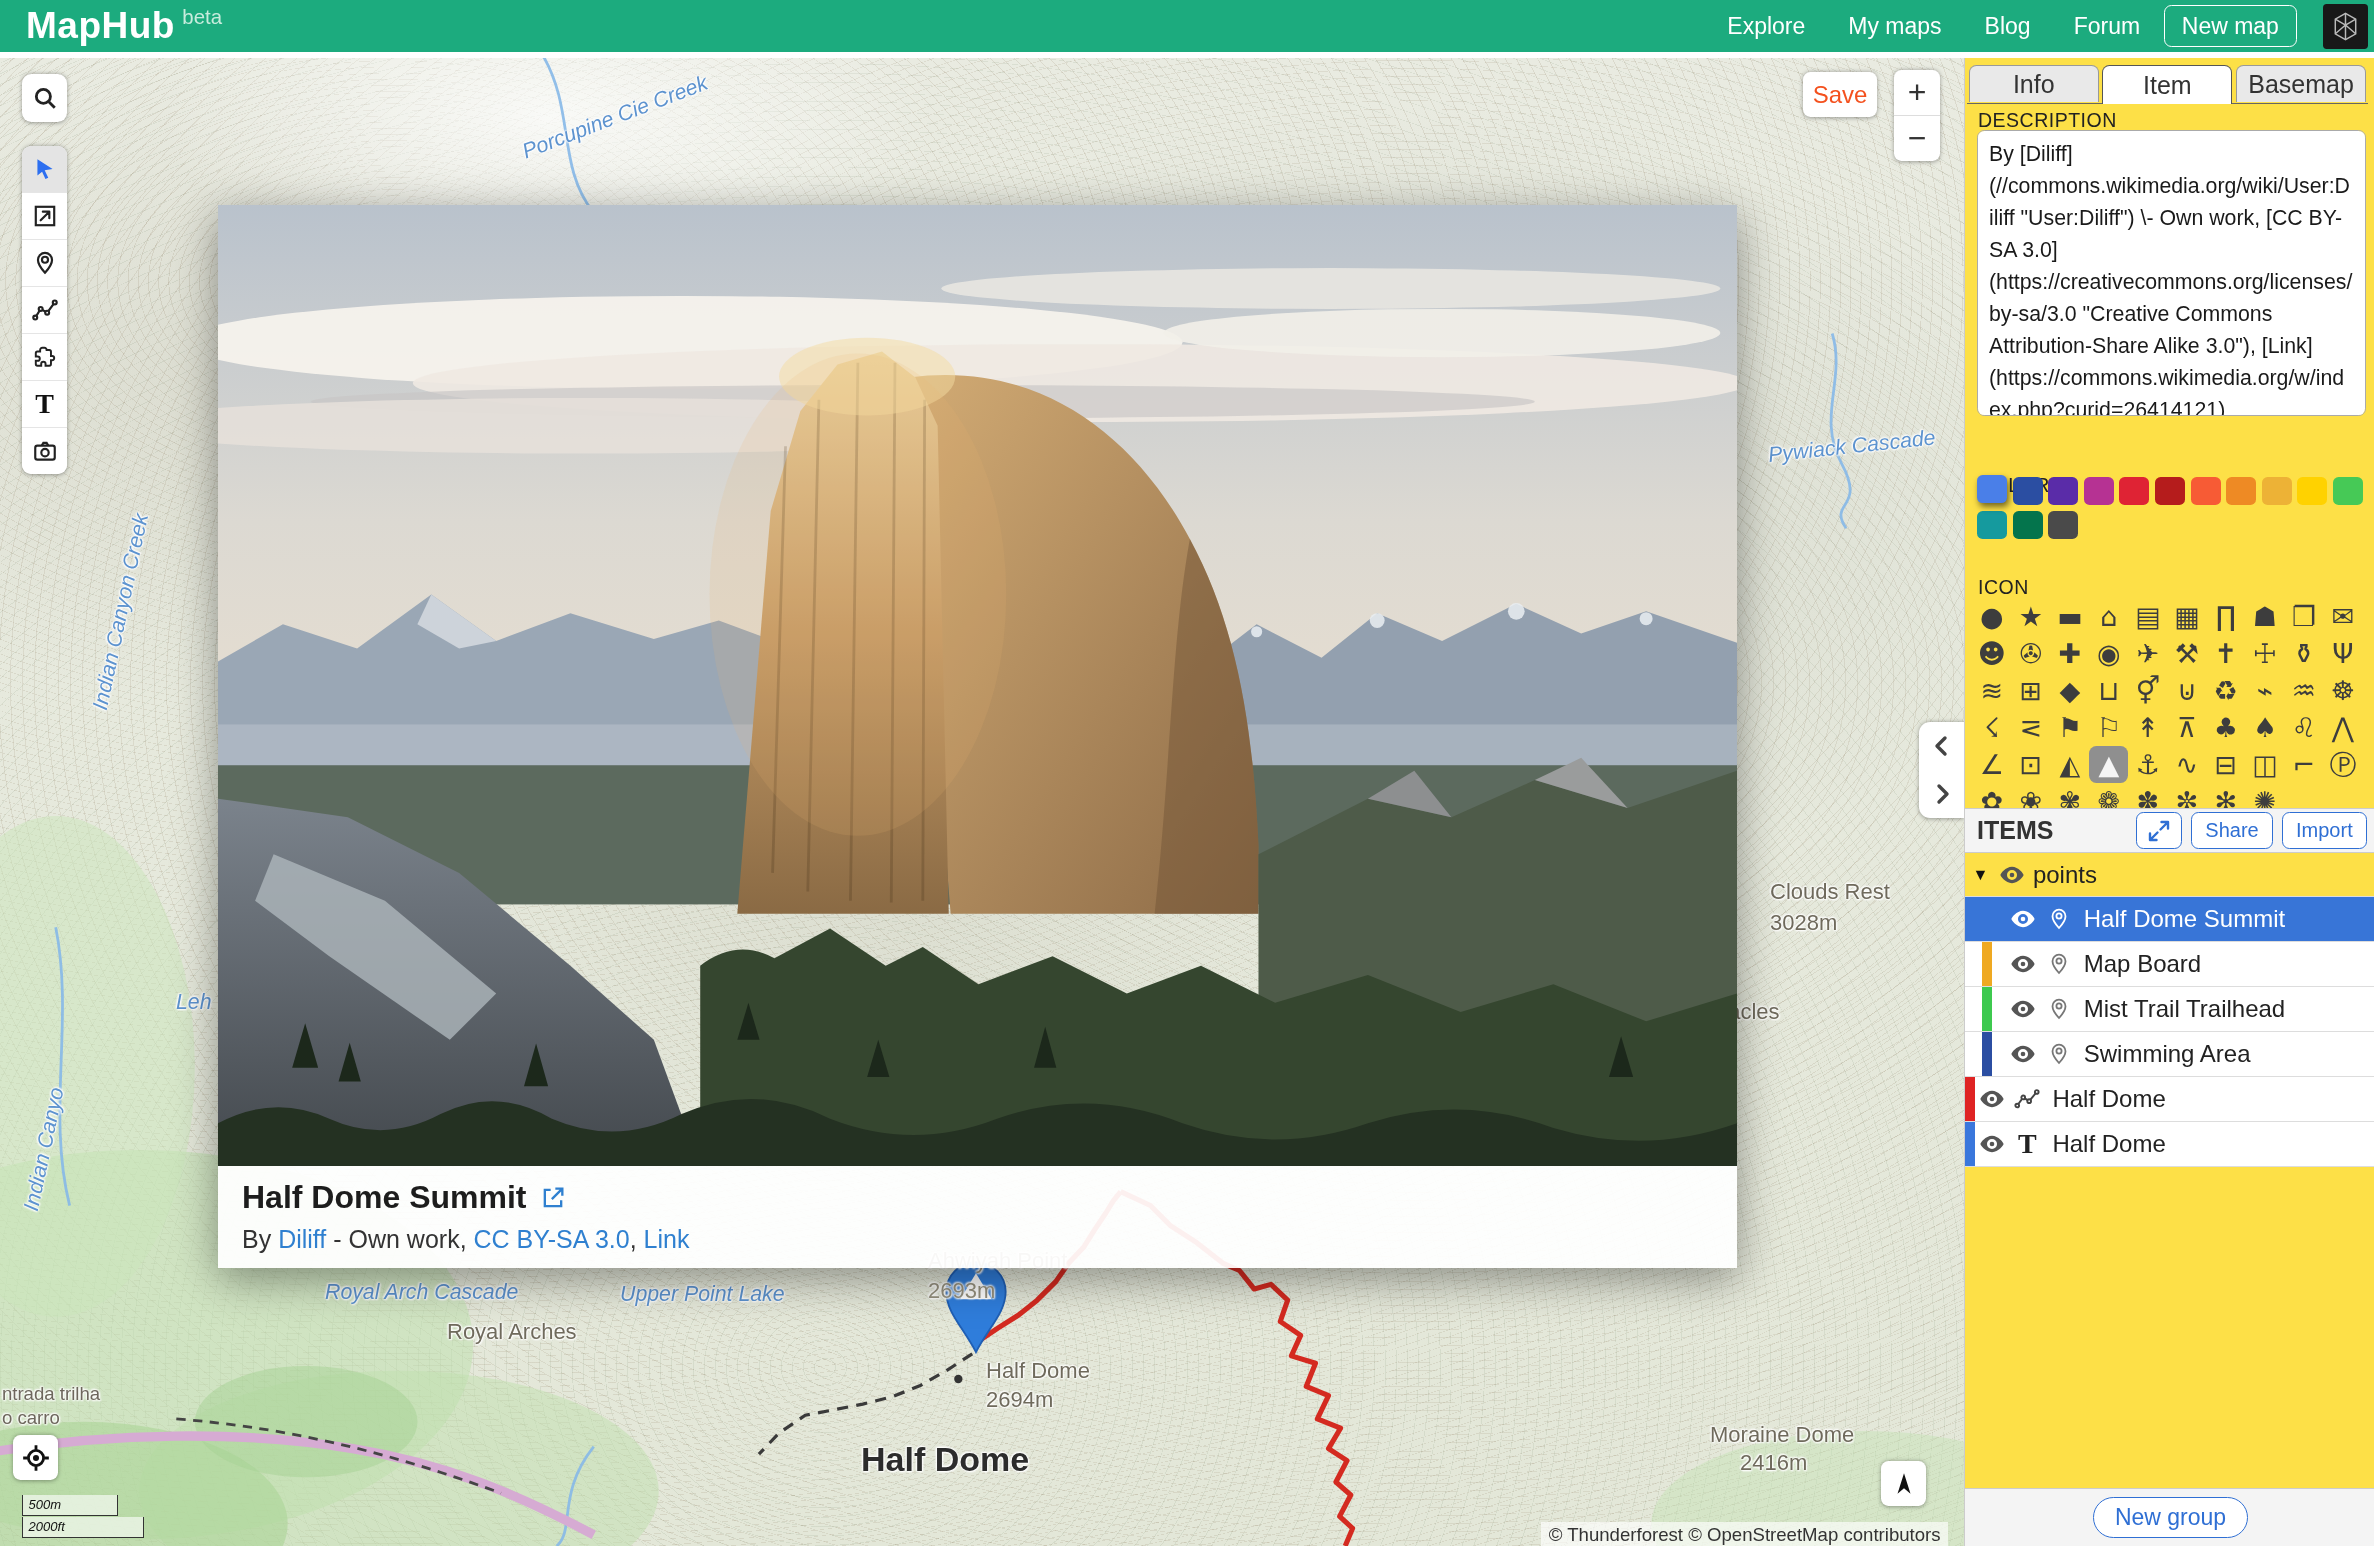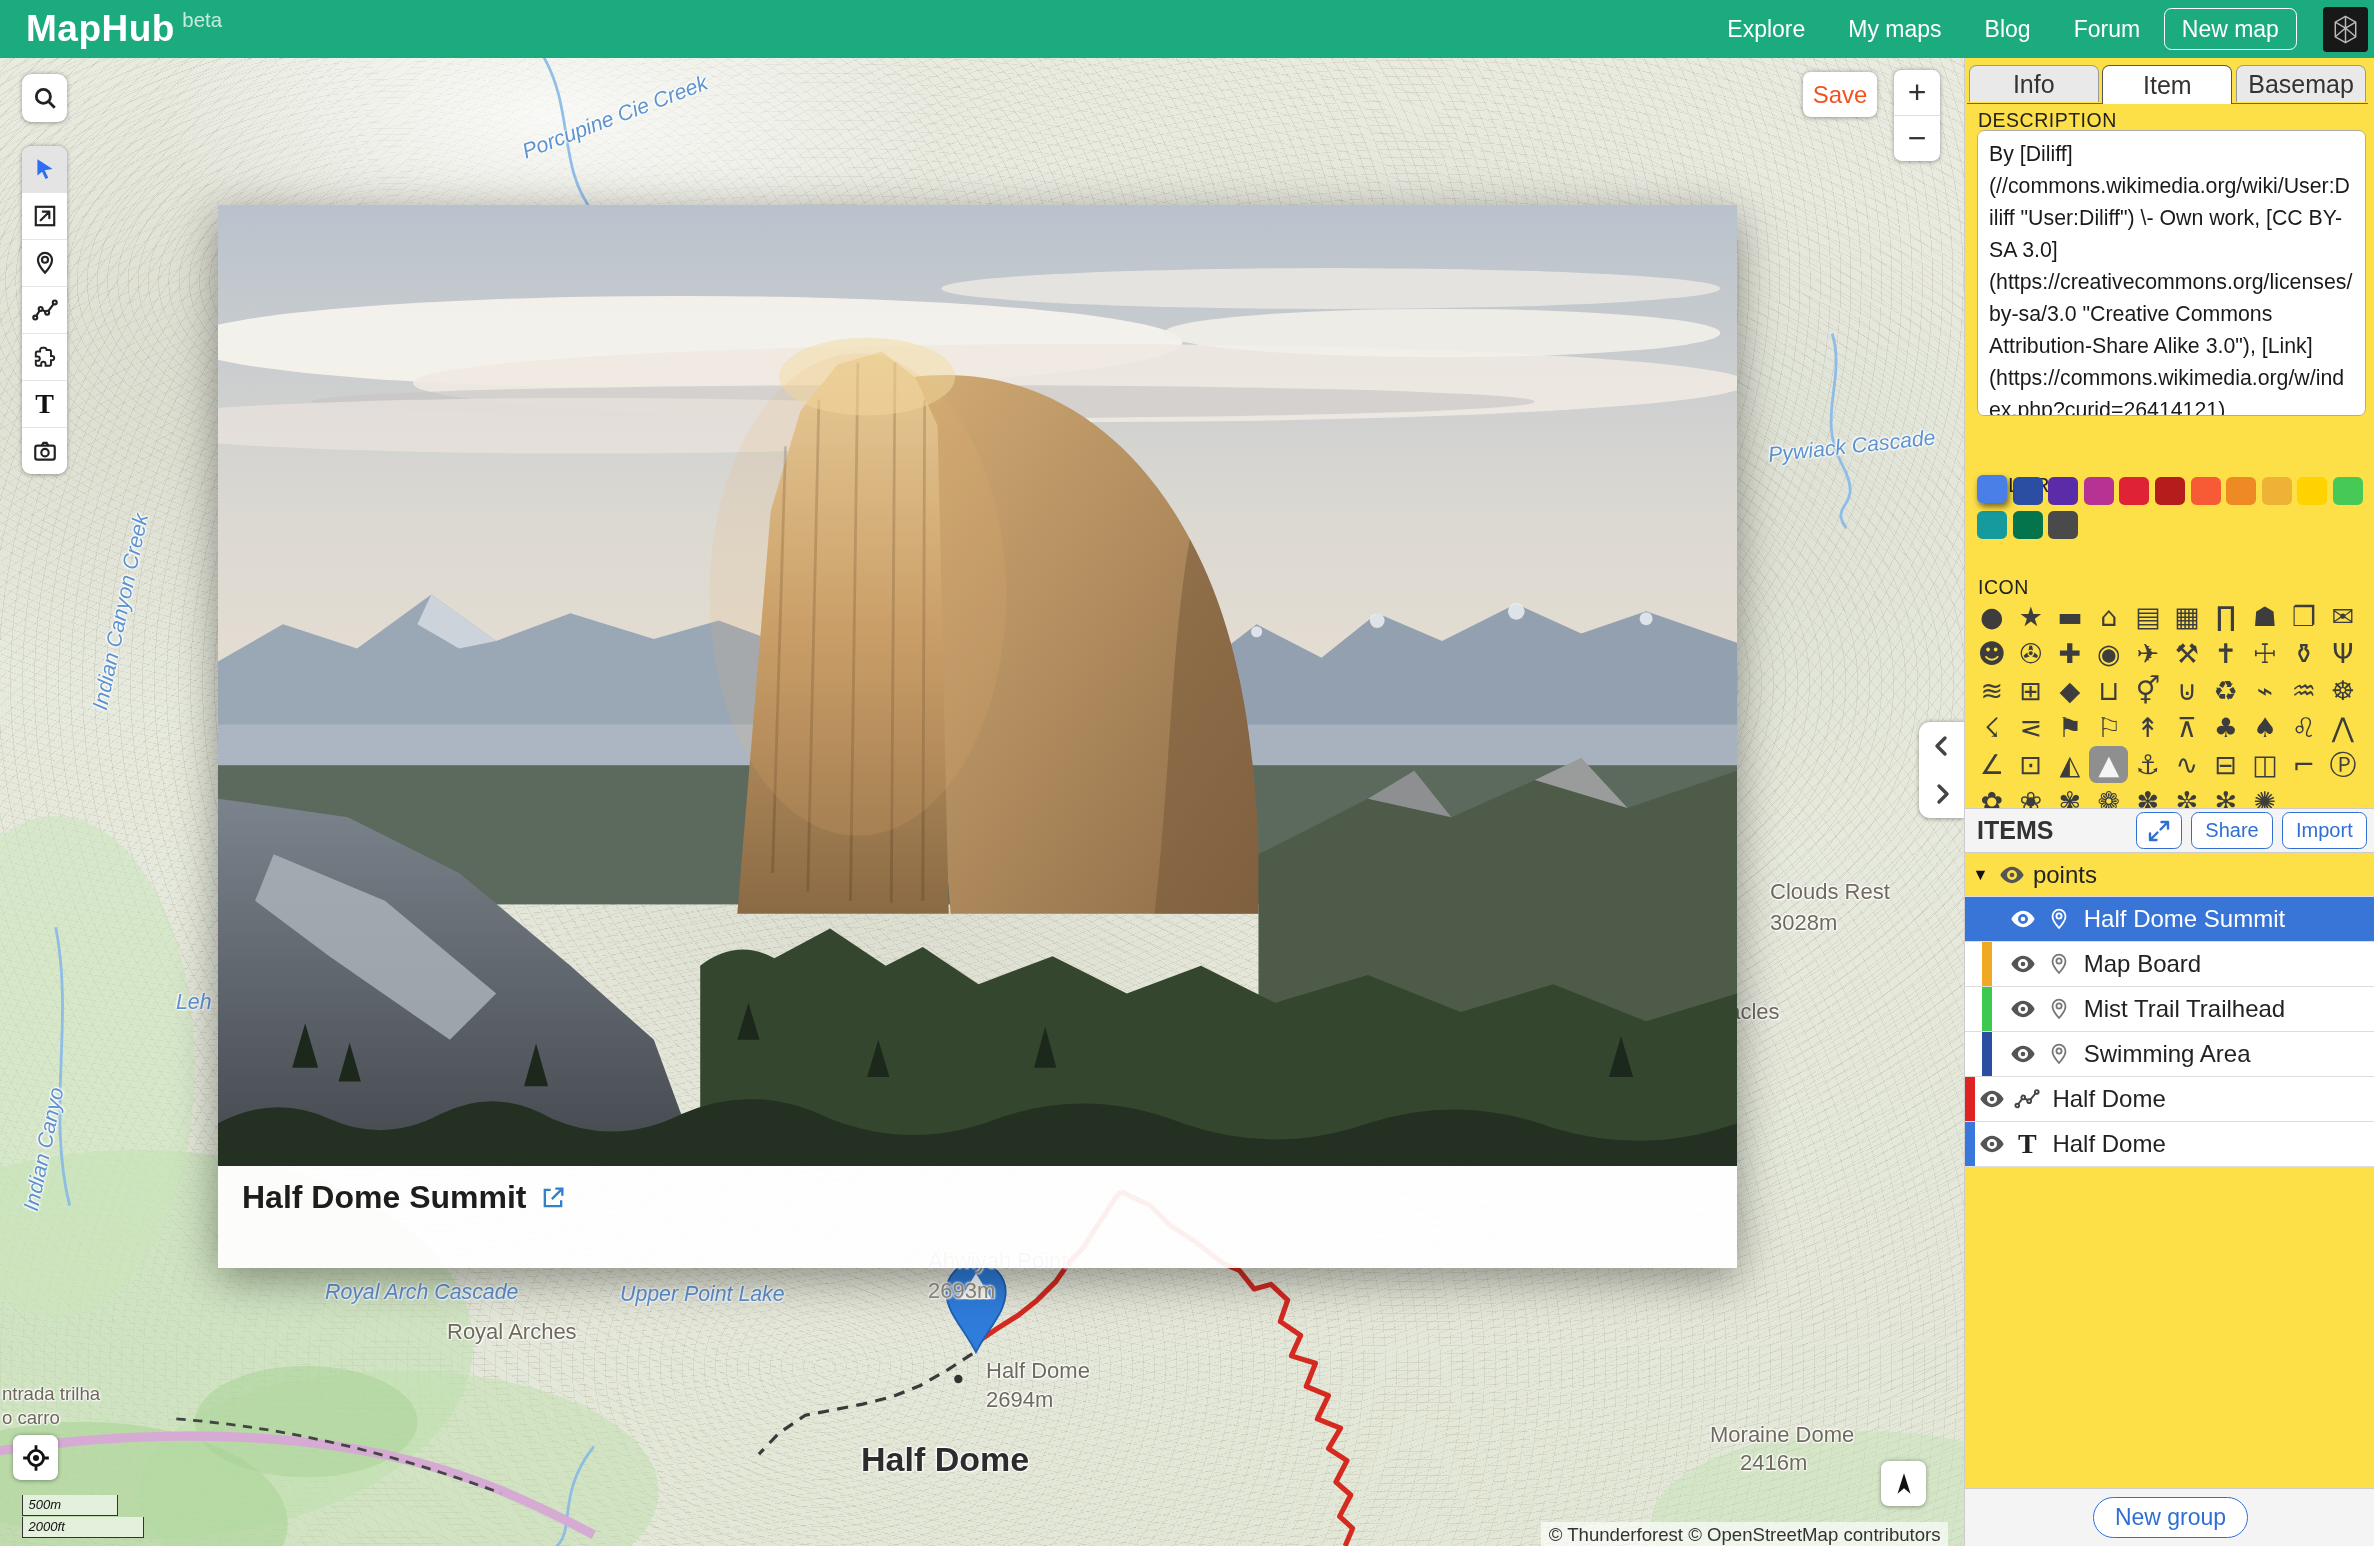--- a/index.html
+++ b/index.html
@@ -1,18 +1,18 @@
 <!DOCTYPE html>
 <html style="font-size:15px"><head>
 <meta charset="utf-8">
 <style>
   html,body{margin:0;padding:0;width:2375px;height:1546px;overflow:hidden;
     font-family:"Liberation Sans",sans-serif;background:#fff;}
   
-  .navbar{position:absolute;left:0;top:0;width:2375px;height:58px;background:#1cab7e;
+  .navbar{position:absolute;left:0;top:0;width:2375px;height:52px;background:#1cab7e;
     display:flex;align-items:center;z-index:60;}
   .logo{color:#fff;font-size:37px;font-weight:700;margin-left:26px;letter-spacing:0.5px;}
   .beta{color:#c7ecdd;font-size:20.4px;margin-left:7.4px;position:relative;top:-8.3px;}
   .nav-spacer{flex:1;}
   .nav-links{display:flex;align-items:center;gap:43px;margin-right:24px;}
   .nav-link{color:#fff;font-size:23px;cursor:pointer;white-space:nowrap;}
   .newmap-btn{color:#fff;font-size:23px;border:1.9px solid #fff;border-radius:7.4px;
     padding:6.5px 16.7px;cursor:pointer;white-space:nowrap;}
   .avatar{width:45px;height:45px;border-radius:3.7px;background:#181818;margin-right:7.4px;
     display:flex;align-items:center;justify-content:center;}
@@ -279,20 +279,23 @@
     <div class="caption">
       <div class="cap-title">
         <span>Half Dome Summit</span>
         <svg width="28" height="28" viewBox="0 0 24 24">
           <g fill="none" stroke="#2f80d0" stroke-width="2">
               <path d="M10 5H5v14h14v-5"></path>
               <path d="M14 4h6v6M20 4l-9 9"></path>
             </g>
         </svg>
       </div>
+      <div class="cap-by">
+        <span>By </span><span class="blue">Diliff</span><span> - Own work, </span><span class="blue">CC BY-SA 3.0</span><span>, </span><span class="blue">Link</span>
+      </div>
     </div>
   </div>
 
   <div class="mapctl save-btn">Save</div>
   <div class="mapctl zoomctl">
     <div class="zbtn">+</div>
     <div class="zbtn">−</div>
   </div>
   <div class="mapctl collapse-panel">
     <div class="cbtn">

